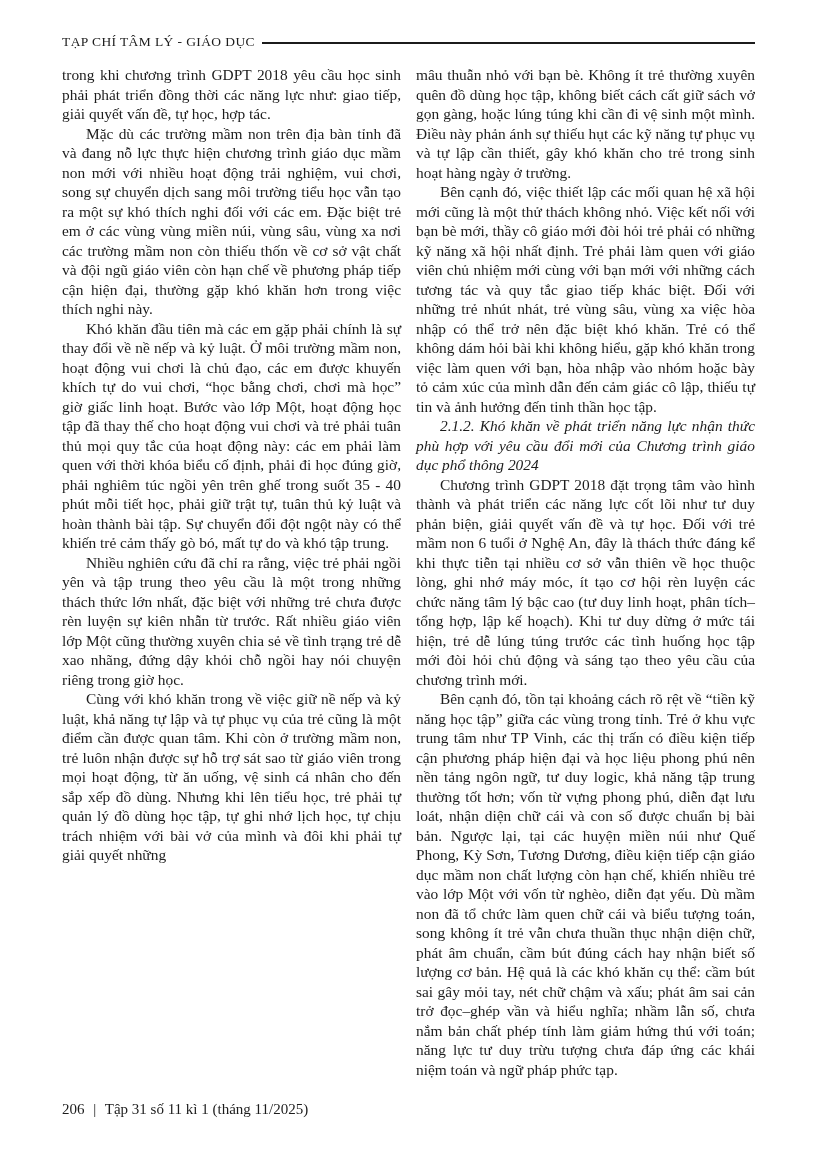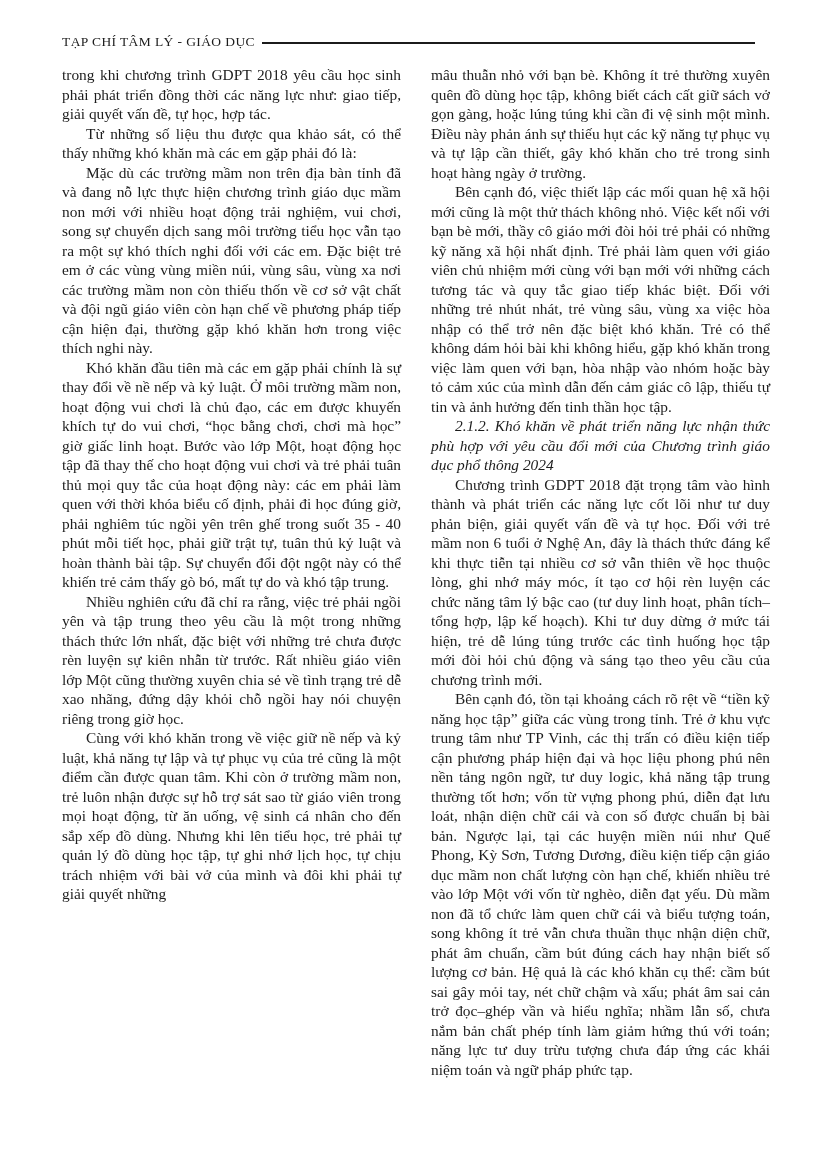--- a/index.html
+++ b/index.html
@@ -33,21 +33,21 @@
     white-space: nowrap;
   }
   .header-rule {
     flex: 1;
     border-bottom: 2px solid #1b1b1b;
     margin-left: 7px;
     transform: translateY(1px);
   }
   .columns {
     display: flex;
-    gap: 30px;
+    gap: 15px;
     margin-top: 13px;
   }
   .column {
     width: 339px;
     flex: 0 0 339px;
     text-align: justify;
     font-size: 15.4px;
     line-height: 19.5px;
   }
   .column p {
@@ -78,29 +78,33 @@
 <div class="page">
 
   <div class="header">
     <span class="journal-name">TẠP CHÍ TÂM LÝ - GIÁO DỤC</span>
     <span class="header-rule"></span>
   </div>
 
   <div class="columns">
     <div class="column">
         <p class=" noindent">trong khi chương trình GDPT 2018 yêu cầu học sinh phải phát triển đồng thời các năng lực như: giao tiếp, giải quyết vấn đề, tự học, hợp tác.</p>
-        <p class="">Từ những số liệu thu được qua khảo sát, có thể thấy những khó khăn mà các em gặp phải đó là:</p>
         <p class="">Mặc dù các trường mầm non trên địa bàn tỉnh đã và đang nỗ lực thực hiện chương trình giáo dục mầm non mới với nhiều hoạt động trải nghiệm, vui chơi, song sự chuyển dịch sang môi trường tiểu học vẫn tạo ra một sự khó thích nghi đối với các em. Đặc biệt trẻ em ở các vùng vùng miền núi, vùng sâu, vùng xa nơi các trường mầm non còn thiếu thốn về cơ sở vật chất và đội ngũ giáo viên còn hạn chế về phương pháp tiếp cận hiện đại, thường gặp khó khăn hơn trong việc thích nghi này.</p>
         <p class="">Khó khăn đầu tiên mà các em gặp phải chính là sự thay đổi về nề nếp và kỷ luật. Ở môi trường mầm non, hoạt động vui chơi là chủ đạo, các em được khuyến khích tự do vui chơi, “học bằng chơi, chơi mà học” giờ giấc linh hoạt. Bước vào lớp Một, hoạt động học tập đã thay thế cho hoạt động vui chơi và trẻ phải tuân thủ mọi quy tắc của hoạt động này: các em phải làm quen với thời khóa biểu cố định, phải đi học đúng giờ, phải nghiêm túc ngồi yên trên ghế trong suốt 35 - 40 phút mỗi tiết học, phải giữ trật tự, tuân thủ kỷ luật và hoàn thành bài tập. Sự chuyển đổi đột ngột này có thể khiến trẻ cảm thấy gò bó, mất tự do và khó tập trung.</p>
         <p class="">Nhiều nghiên cứu đã chỉ ra rằng, việc trẻ phải ngồi yên và tập trung theo yêu cầu là một trong những thách thức lớn nhất, đặc biệt với những trẻ chưa được rèn luyện sự kiên nhẫn từ trước. Rất nhiều giáo viên lớp Một cũng thường xuyên chia sẻ về tình trạng trẻ dễ xao nhãng, đứng dậy khỏi chỗ ngồi hay nói chuyện riêng trong giờ học.</p>
         <p class="">Cùng với khó khăn trong về việc giữ nề nếp và kỷ luật, khả năng tự lập và tự phục vụ của trẻ cũng là một điểm cần được quan tâm. Khi còn ở trường mầm non, trẻ luôn nhận được sự hỗ trợ sát sao từ giáo viên trong mọi hoạt động, từ ăn uống, vệ sinh cá nhân cho đến sắp xếp đồ dùng. Nhưng khi lên tiểu học, trẻ phải tự quản lý đồ dùng học tập, tự ghi nhớ lịch học, tự chịu trách nhiệm với bài vở của mình và đôi khi phải tự giải quyết những</p>
       </div>
     <div class="column">
         <p class=" noindent">mâu thuẫn nhỏ với bạn bè. Không ít trẻ thường xuyên quên đồ dùng học tập, không biết cách cất giữ sách vở gọn gàng, hoặc lúng túng khi cần đi vệ sinh một mình. Điều này phản ánh sự thiếu hụt các kỹ năng tự phục vụ và tự lập cần thiết, gây khó khăn cho trẻ trong sinh hoạt hàng ngày ở trường.</p>
         <p class="">Bên cạnh đó, việc thiết lập các mối quan hệ xã hội mới cũng là một thử thách không nhỏ. Việc kết nối với bạn bè mới, thầy cô giáo mới đòi hỏi trẻ phải có những kỹ năng xã hội nhất định. Trẻ phải làm quen với giáo viên chủ nhiệm mới cùng với bạn mới với những cách tương tác và quy tắc giao tiếp khác biệt. Đối với những trẻ nhút nhát, trẻ vùng sâu, vùng xa việc hòa nhập có thể trở nên đặc biệt khó khăn. Trẻ có thể không dám hỏi bài khi không hiểu, gặp khó khăn trong việc làm quen với bạn, hòa nhập vào nhóm hoặc bày tỏ cảm xúc của mình dẫn đến cảm giác cô lập, thiếu tự tin và ảnh hưởng đến tinh thần học tập.</p>
         <p class="heading">2.1.2. Khó khăn về phát triển năng lực nhận thức phù hợp với yêu cầu đổi mới của Chương trình giáo dục phổ thông 2024</p>
         <p class="">Chương trình GDPT 2018 đặt trọng tâm vào hình thành và phát triển các năng lực cốt lõi như tư duy phản biện, giải quyết vấn đề và tự học. Đối với trẻ mầm non 6 tuổi ở Nghệ An, đây là thách thức đáng kể khi thực tiễn tại nhiều cơ sở vẫn thiên về học thuộc lòng, ghi nhớ máy móc, ít tạo cơ hội rèn luyện các chức năng tâm lý bậc cao (tư duy linh hoạt, phân tích–tổng hợp, lập kế hoạch). Khi tư duy dừng ở mức tái hiện, trẻ dễ lúng túng trước các tình huống học tập mới đòi hỏi chủ động và sáng tạo theo yêu cầu của chương trình mới.</p>
         <p class="">Bên cạnh đó, tồn tại khoảng cách rõ rệt về “tiền kỹ năng học tập” giữa các vùng trong tỉnh. Trẻ ở khu vực trung tâm như TP Vinh, các thị trấn có điều kiện tiếp cận phương pháp hiện đại và học liệu phong phú nên nền tảng ngôn ngữ, tư duy logic, khả năng tập trung thường tốt hơn; vốn từ vựng phong phú, diễn đạt lưu loát, nhận diện chữ cái và con số được chuẩn bị bài bản. Ngược lại, tại các huyện miền núi như Quế Phong, Kỳ Sơn, Tương Dương, điều kiện tiếp cận giáo dục mầm non chất lượng còn hạn chế, khiến nhiều trẻ vào lớp Một với vốn từ nghèo, diễn đạt yếu. Dù mầm non đã tổ chức làm quen chữ cái và biểu tượng toán, song không ít trẻ vẫn chưa thuần thục nhận diện chữ, phát âm chuẩn, cầm bút đúng cách hay nhận biết số lượng cơ bản. Hệ quả là các khó khăn cụ thể: cầm bút sai gây mỏi tay, nét chữ chậm và xấu; phát âm sai cản trở đọc–ghép vần và hiểu nghĩa; nhầm lẫn số, chưa nắm bản chất phép tính làm giảm hứng thú với toán; năng lực tư duy trừu tượng chưa đáp ứng các khái niệm toán và ngữ pháp phức tạp.</p>
       </div>
   </div>
 
+  <div class="footer">
+    <span>206</span>
+    <span class="sep">|</span>
+    <span>Tập 31 số 11 kì 1 (tháng 11/2025)</span>
+  </div>
 
 </div>
 
 </body></html>

